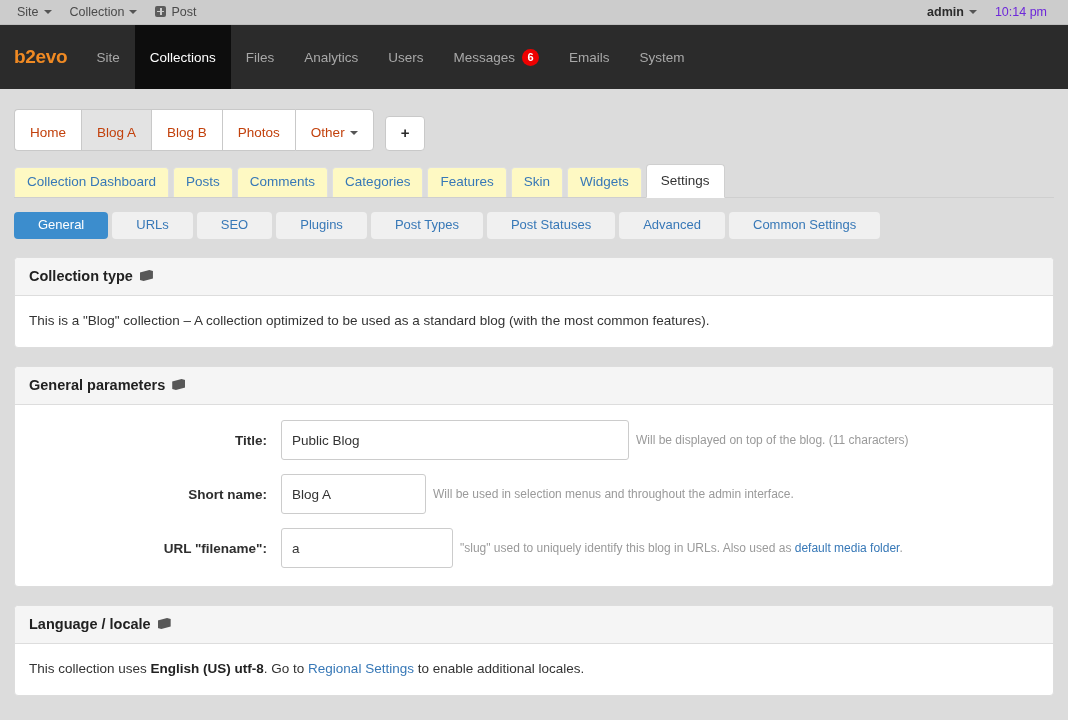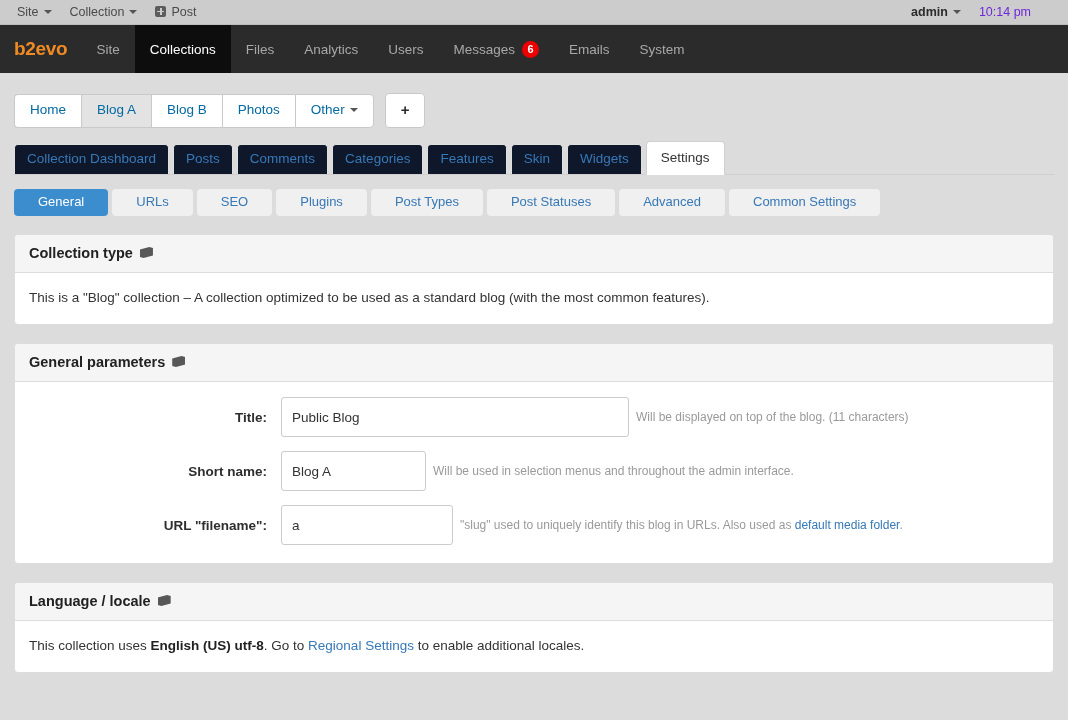--- a/index.html
+++ b/index.html
@@ -18,21 +18,21 @@
     height: 25px;
     background: #cccccc;
     border-bottom: 1px solid #bdbdbd;
     display: flex;
     align-items: center;
     font-size: 12.5px;
     color: #444;
     position: relative;
   }
   .evobar-left { display: flex; align-items: center; padding-left: 8px; }
-  .evobar-right { display: flex; align-items: flex-end; margin-left: auto; padding-right: 28px; }
+  .evobar-right { display: flex; align-items: flex-end; margin-left: auto; padding-right: 12px; }
   .evobar-item {
     padding: 0 9px;
     height: 25px;
     line-height: 25px;
     color: #4a4a4a;
     white-space: nowrap;
     cursor: pointer;
   }
   .evobar-item.strong { font-weight: bold; color: #2b2b2b; }
   .evobar-item.plain { cursor: default; color: #6d28d9; }
@@ -55,21 +55,21 @@
     margin-right: 5px;
   }
   .plus-sq::before, .plus-sq::after {
     content: ""; position: absolute; background: #cccccc;
   }
   .plus-sq::before { left: 5px; top: 2px; width: 1.5px; height: 7px; }
   .plus-sq::after  { top: 5px; left: 2px; height: 1.5px; width: 7px; }
 
   
   .mainnav {
-    height: 48px;
+    height: 64px;
     background: #2b2b2b;
     display: flex;
     align-items: stretch;
     position: relative;
   }
   .brand {
     display: flex; align-items: center;
     padding: 0 14px 0 14px;
     font-size: 19px;
     font-weight: bold;
@@ -130,23 +130,23 @@
     display: flex;
     align-items: flex-end;
     padding-top: 20px;
     padding-left: 0;
     gap: 0;
   }
   .coll-tab {
     background: #ffffff;
     border: 1px solid #c9c9c9;
     border-right: none;
-    padding: 7px 15px 9px;
+    padding: 15px 15px 9px;
     font-size: 13.5px;
-    color: #0369a1;
+    color: #c2410c;
     cursor: pointer;
     line-height: 16px;
   }
   .coll-tab:first-child { border-radius: 4px 0 0 4px; }
   .coll-tab.last-grouped { border-right: 1px solid #c9c9c9; border-radius: 0 4px 4px 0; }
   .coll-tab.active { background: #e3e3e3; }
   .coll-add {
     margin-left: 11px;
     background: #ffffff;
     border: 1px solid #c9c9c9;
@@ -161,21 +161,21 @@
 
   
   .sub-tabs {
     display: flex;
     align-items: flex-end;
     margin-top: 17px;
     border-bottom: 1px solid #cfcfcf;
     height: 30px;
   }
   .sub-tab {
-    background: #0f172a;
+    background: #fef9c3;
     border: 1px solid #e0e0e0;
     border-bottom: none;
     border-radius: 4px 4px 0 0;
     padding: 6px 12px 7px;
     margin-right: 4px;
     font-size: 13.5px;
     color: #3778b7;
     cursor: pointer;
     line-height: 16px;
   }

